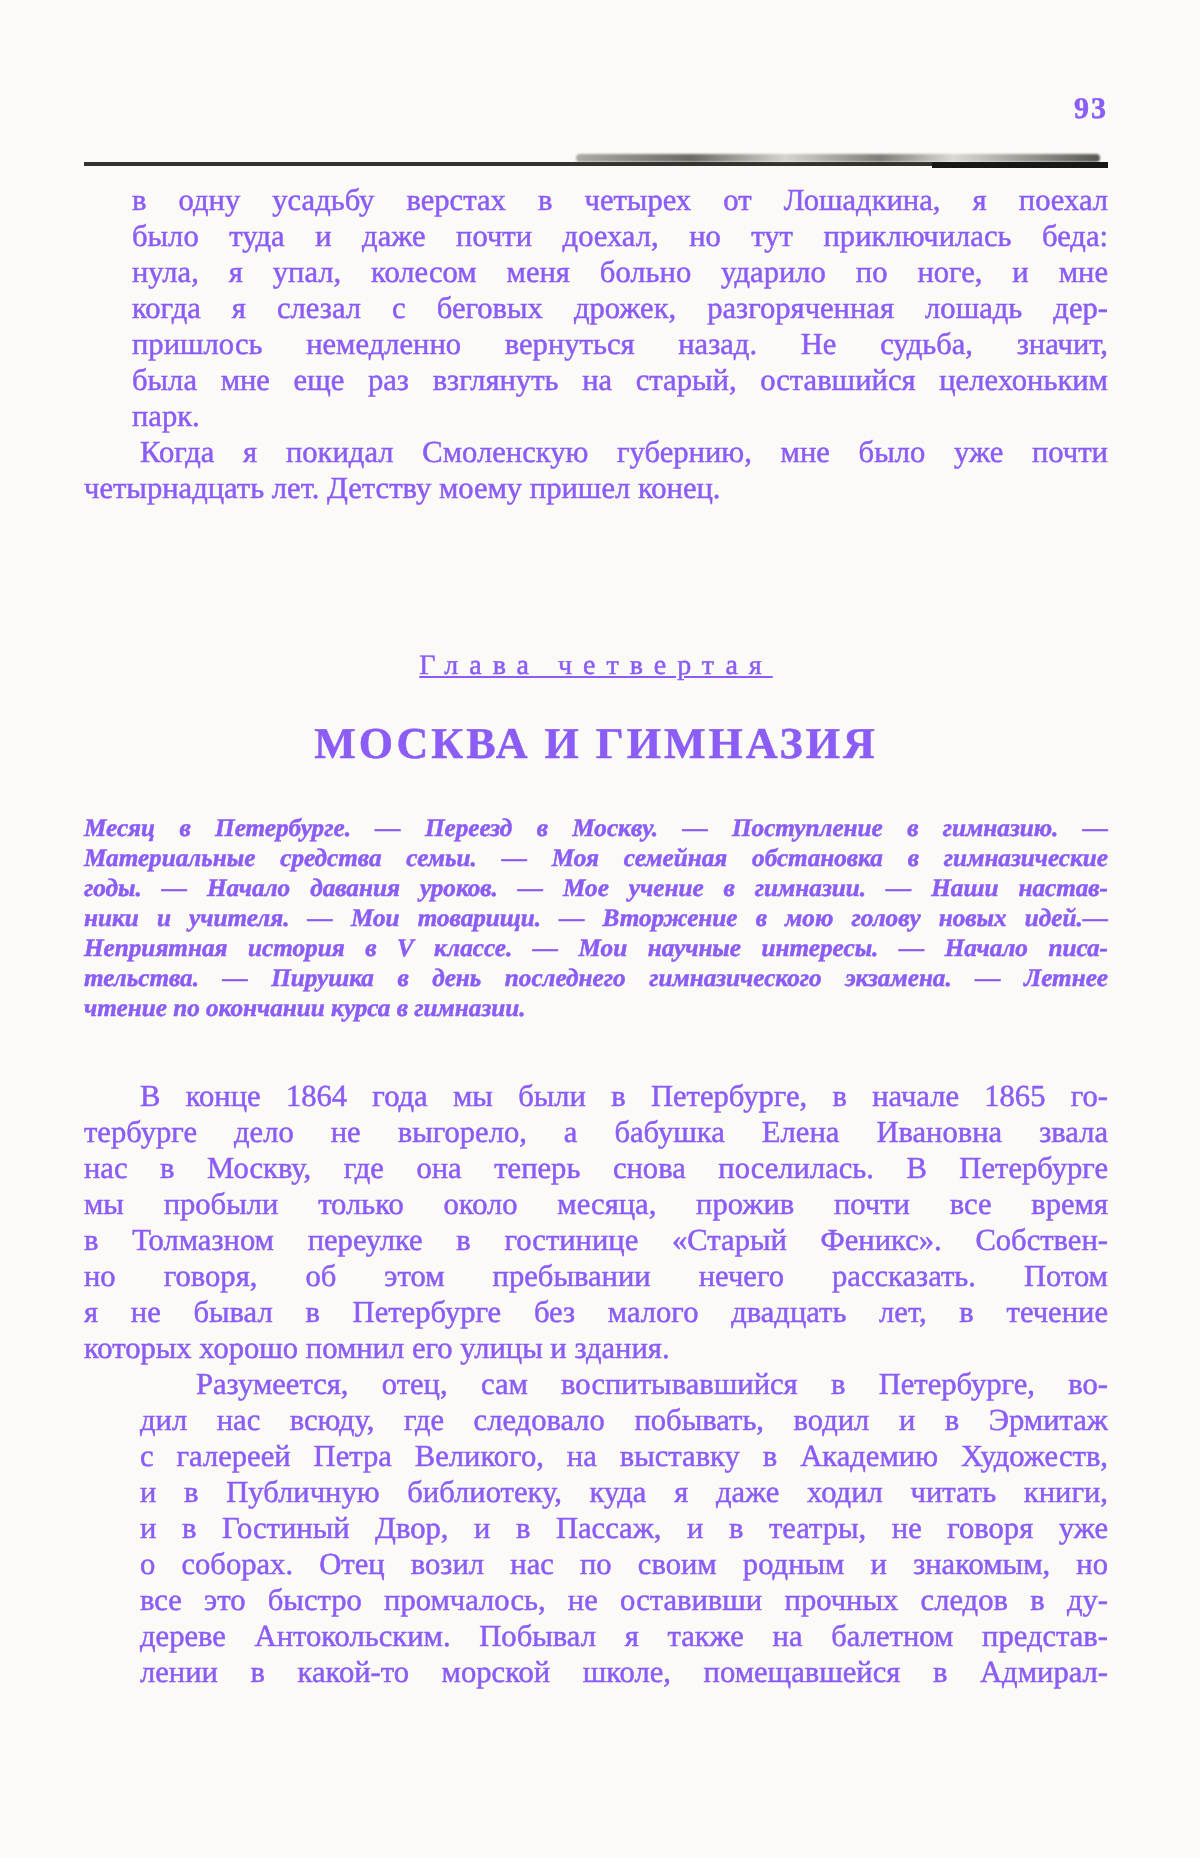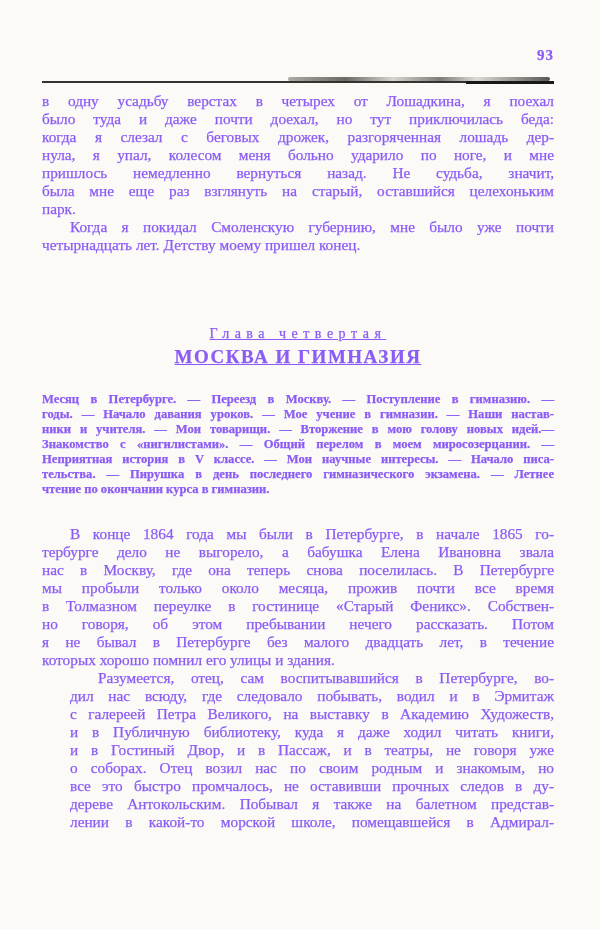--- a/index.html
+++ b/index.html
@@ -27,41 +27,41 @@
   .rule-line{position:absolute;left:0;right:1px;bottom:1px;height:2px;background:#34332f;}
   .rule-smudge{
     position:absolute;right:4px;width:262px;bottom:3px;height:4px;border-radius:2px;
     background:linear-gradient(90deg,
       rgba(95,92,86,.50) 0%, rgba(52,50,46,.72) 22%, rgba(130,127,120,.30) 40%,
       rgba(60,58,54,.65) 58%, rgba(140,136,128,.28) 72%, rgba(40,40,37,.78) 100%);
     filter:blur(.6px);
   }
   .rule-dark{position:absolute;right:0;width:88px;bottom:0.5px;height:2.6px;background:#181816;}
   .para{font-size:15.3px;line-height:18px;}
-  .p1{margin-top:8px;}
+  .p1{margin-top:8px;margin-left:24px;}
   .line{text-align:justify;text-align-last:justify;}
   .line.flush{text-align-last:left;}
   .line.indent{padding-left:28px;}
   .kicker{
     margin-top:72px;
     text-align:center;
     font-size:14px;line-height:16px;
     letter-spacing:5.5px;
     text-decoration:underline;
   }
   .title{
-    margin-top:5px;
+    margin-top:20px;
     text-align:center;
     font-weight:bold;
-    font-size:19px;line-height:20px;
+    font-size:22px;line-height:20px;
     letter-spacing:1.5px;
-    text-decoration:underline;
   }
   .summary{
     margin-top:25px;
+    font-style:italic;
     font-weight:bold;
     font-size:12.6px;
     line-height:15px;
   }
   .p3{margin-top:28px;}
   .p4{margin-top:0;margin-left:28px;}
 </style>
 </head>
 <body>
 
@@ -71,41 +71,41 @@
 
   <div class="rule">
     <div class="rule-line"></div>
     <div class="rule-smudge"></div>
     <div class="rule-dark"></div>
   </div>
 
   <div class="para p1">
       <div class="line">в одну усадьбу верстах в четырех от Лошадкина, я поехал</div>
       <div class="line">было туда и даже почти доехал, но тут приключилась беда:</div>
+      <div class="line">нула, я упал, колесом меня больно ударило по ноге, и мне</div>
       <div class="line">когда я слезал с беговых дрожек, разгоряченная лошадь дер-</div>
-      <div class="line">нула, я упал, колесом меня больно ударило по ноге, и мне</div>
       <div class="line">пришлось немедленно вернуться назад. Не судьба, значит,</div>
       <div class="line">была мне еще раз взглянуть на старый, оставшийся целехоньким</div>
       <div class="line flush">парк.</div>
     </div>
 
   <div class="para">
       <div class="line indent">Когда я покидал Смоленскую губернию, мне было уже почти</div>
       <div class="line flush">четырнадцать лет. Детству моему пришел конец.</div>
     </div>
 
   <div class="kicker">Глава четвертая</div>
 
   <div class="title">МОСКВА И ГИМНАЗИЯ</div>
 
   <div class="summary">
       <div class="line">Месяц в Петербурге. — Переезд в Москву. — Поступление в гимназию. —</div>
+      <div class="line">Материальные средства семьи. — Моя семейная обстановка в гимназические</div>
       <div class="line">годы. — Начало давания уроков. — Мое учение в гимназии. — Наши настав-</div>
       <div class="line">ники и учителя. — Мои товарищи. — Вторжение в мою голову новых идей.—</div>
-      <div class="line">Знакомство с «нигилистами». — Общий перелом в моем миросозерцании. —</div>
       <div class="line">Неприятная история в V классе. — Мои научные интересы. — Начало писа-</div>
       <div class="line">тельства. — Пирушка в день последнего гимназического экзамена. — Летнее</div>
       <div class="line flush">чтение по окончании курса в гимназии.</div>
     </div>
 
   <div class="para p3">
       <div class="line indent">В конце 1864 года мы были в Петербурге, в начале 1865 го-</div>
       <div class="line">тербурге дело не выгорело, а бабушка Елена Ивановна звала</div>
       <div class="line">нас в Москву, где она теперь снова поселилась. В Петербурге</div>
       <div class="line">мы пробыли только около месяца, прожив почти все время</div>

